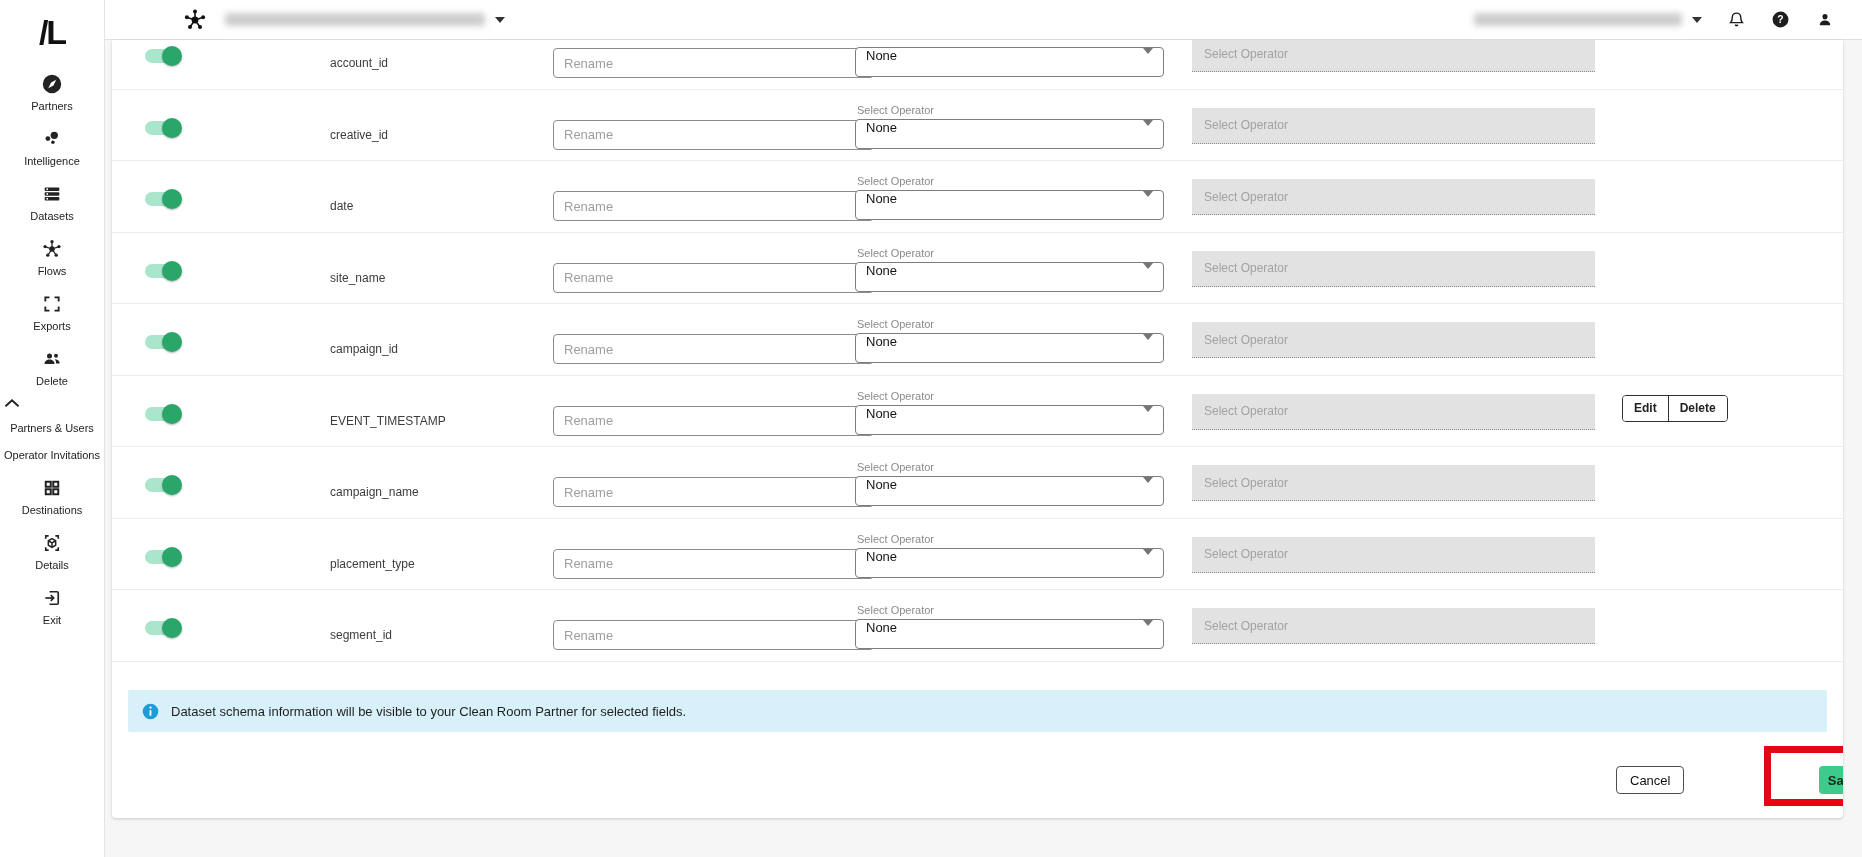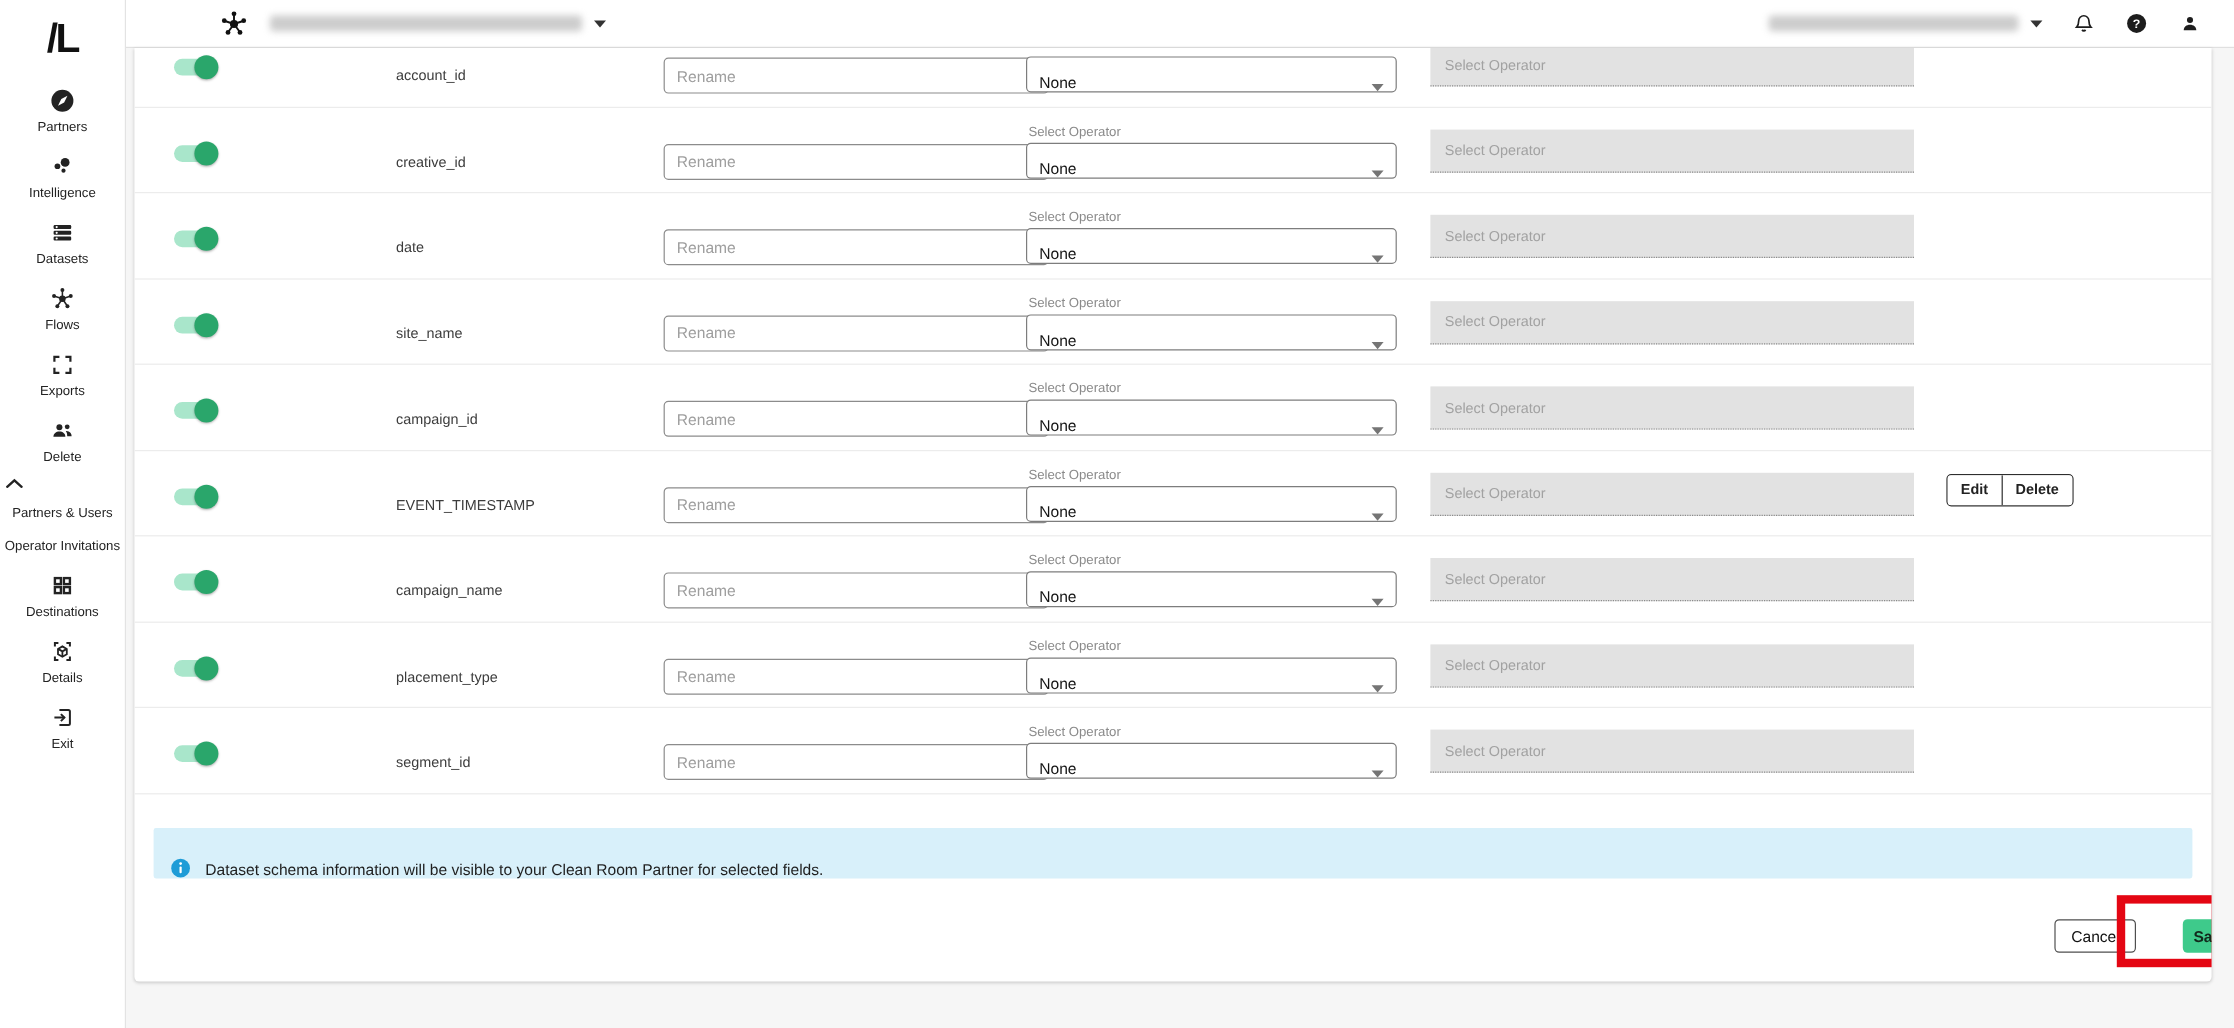--- a/index.html
+++ b/index.html
@@ -40,37 +40,37 @@
   .toggle { position:absolute; left:33px; top:31px; width:34px; height:14px; border-radius:7px; cursor:pointer; }
   .toggle .thumb { position:absolute; right:-3px; top:-3px; width:20px; height:20px; border-radius:50%;
     box-shadow:0 1px 2px rgba(0,0,0,.3); }
   .fname { position:absolute; left:218px; top:38px; font-size:12px; color:#3c3c3c; }
   .rename { position:absolute; left:441px; top:30px; width:321px; height:30px; border:1px solid #8c8c8c;
     border-radius:4px; padding:0 10px; font-size:13px; font-family:inherit; color:#222; background:#fff; }
   .rename::placeholder { color:#9e9e9e; }
   .ddgroup { position:absolute; left:743px; top:14px; width:309px; }
   .ddlabel { font-size:11px; color:#8a8a8a; margin-bottom:3px; margin-left:2px; }
   .ddbox { width:309px; height:30px; border:1px solid #7d7d7d; border-radius:4px; background:#fff;
-    display:flex; align-items:flex-end; padding:0 10px; font-size:13px; color:#141414; cursor:pointer; }
+    display:flex; align-items:flex-start; padding:0 10px; font-size:13px; color:#141414; cursor:pointer; }
   .ddbox .ddcaret { margin-left:auto; width:0; height:0; border-left:5px solid transparent;
     border-right:5px solid transparent; border-top:6px solid #757575; }
   .disabled-input { position:absolute; left:1080px; top:18px; width:403px; height:36px; background:#e2e2e2;
     border-bottom:1px dotted #8a8a8a; display:flex; align-items:center; padding:0 12px;
     font-size:12px; color:#a2a2a2; }
   .row-actions { position:absolute; left:1510px; top:19px; display:flex; border:1px solid #2e2e2e;
     border-radius:4px; overflow:hidden; background:#fff; height:27px; }
   .row-actions button { border:none; background:#fff; font-family:inherit; font-size:12px; font-weight:700;
     color:#222; padding:0 11px; cursor:pointer;text-align:center; }
   .row-actions button + button { border-left:1px solid #2e2e2e; }
 
   .banner { position:absolute; left:16px; top:650px; width:1699px; height:42px; border-radius:2px;
-    display:flex; align-items:flex-end; padding:0 14px; }
+    display:flex; align-items:center; padding:0 14px; }
   .banner .btxt { font-size:13px; color:#1f1f1f; margin-left:12px; }
 
-  .btn-cancel { position:absolute; left:1600px; top:726px; height:28px; padding:0 13px; background:#fff;
+  .btn-cancel { position:absolute; left:1504px; top:726px; height:28px; padding:0 13px; background:#fff;
     border:1px solid #4f4f4f; border-radius:4px; font-family:inherit; font-size:13px; color:#111; cursor:pointer; }
   .btn-save { position:absolute; left:1668px; top:726px; height:28px; width:48px; border:none; border-radius:4px;
     font-family:inherit; font-size:13px; font-weight:600; color:#12281c; cursor:pointer;margin-left:39px; }
   .annotation { position:absolute; left:1652px; top:706px; width:86px; height:60px; border:7px solid #e40613;
     pointer-events:none; }
 
   svg { display:block; }
 </style>
 </head>
 <body>

